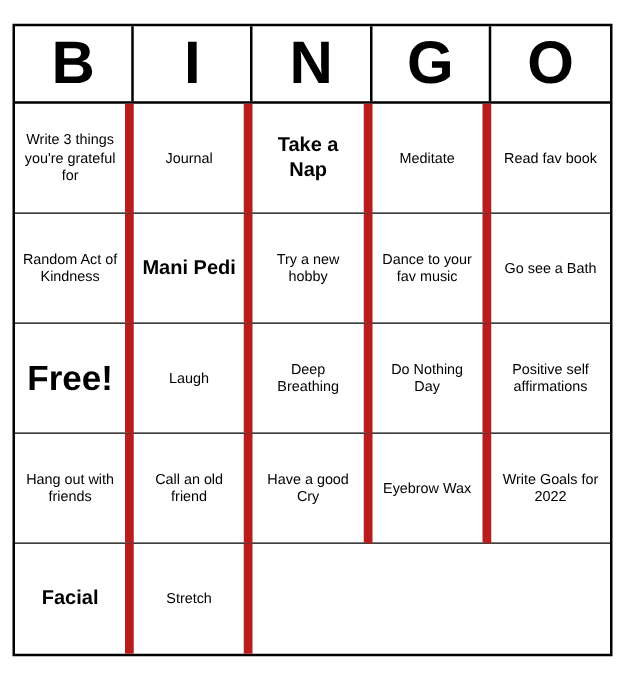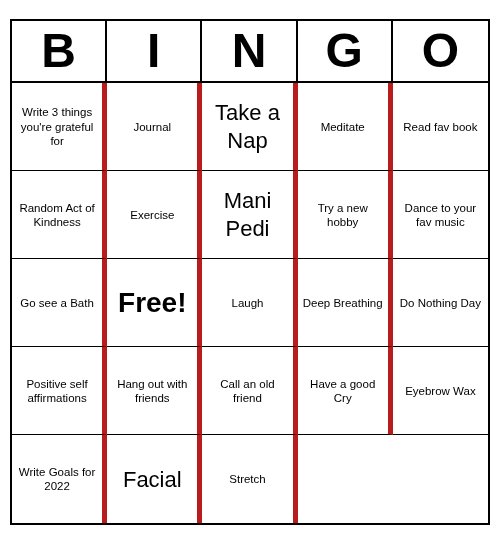--- a/index.html
+++ b/index.html
@@ -42,43 +42,43 @@
       border-right: none;
     }
 
     .bingo-grid {
       display: grid;
       grid-template-columns: repeat(5, 1fr);
       grid-template-rows: repeat(5, 88px);
     }
 
     .bingo-cell {
-      border-right: 5px solid #b91c1c;
+      border-right: 7px solid #b91c1c;
       border-bottom: 1px solid #000;
       display: flex;
       align-items: center;
       justify-content: center;
       text-align: center;
       padding: 4px 5px;
       font-size: 11.5px;
       line-height: 1.25;
       font-family: Arial, sans-serif;
     }
 
     .bingo-cell:nth-child(5n) {
       border-right: none;
     }
 
     .bingo-cell:nth-child(n+21) {
       border-bottom: none;
     }
 
     .bingo-cell.large-text {
-      font-size: 22px;
-      font-weight: normal;
+      font-size: 16px;
+      font-weight: bold;
     }
 
     .bingo-cell.free-cell {
       font-size: 28px;
       font-weight: bold;
     }
   </style>
 </head>
 <body>
 
@@ -90,21 +90,20 @@
       <div class="bingo-letter">G</div>
       <div class="bingo-letter">O</div>
     </div>
   <div class="bingo-grid">
   <div class="bingo-cell">Write 3 things you're grateful for</div>
       <div class="bingo-cell">Journal</div>
       <div class="bingo-cell large-text">Take a Nap</div>
       <div class="bingo-cell">Meditate</div>
       <div class="bingo-cell">Read fav book</div>
       <div class="bingo-cell">Random Act of Kindness</div>
-      <div class="bingo-cell">Exercise</div>
       <div class="bingo-cell large-text">Mani Pedi</div>
       <div class="bingo-cell">Try a new hobby</div>
       <div class="bingo-cell">Dance to your fav music</div>
       <div class="bingo-cell">Go see a Bath</div>
       <div class="bingo-cell free-cell">Free!</div>
       <div class="bingo-cell">Laugh</div>
       <div class="bingo-cell">Deep Breathing</div>
       <div class="bingo-cell">Do Nothing Day</div>
       <div class="bingo-cell">Positive self affirmations</div>
       <div class="bingo-cell">Hang out with friends</div>

